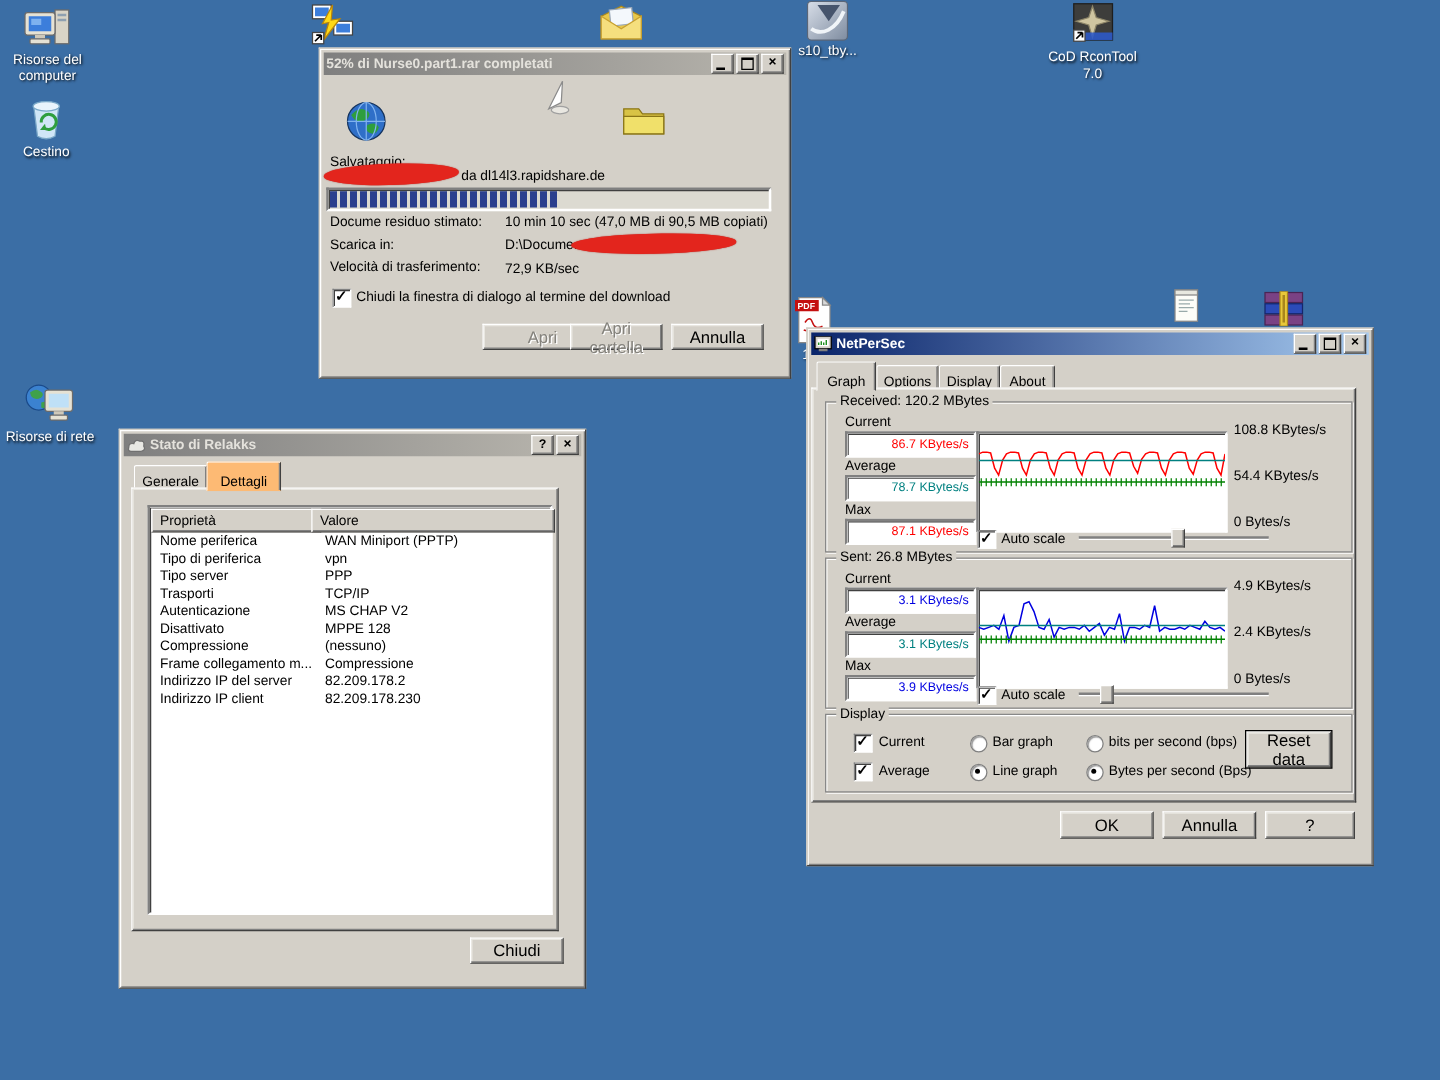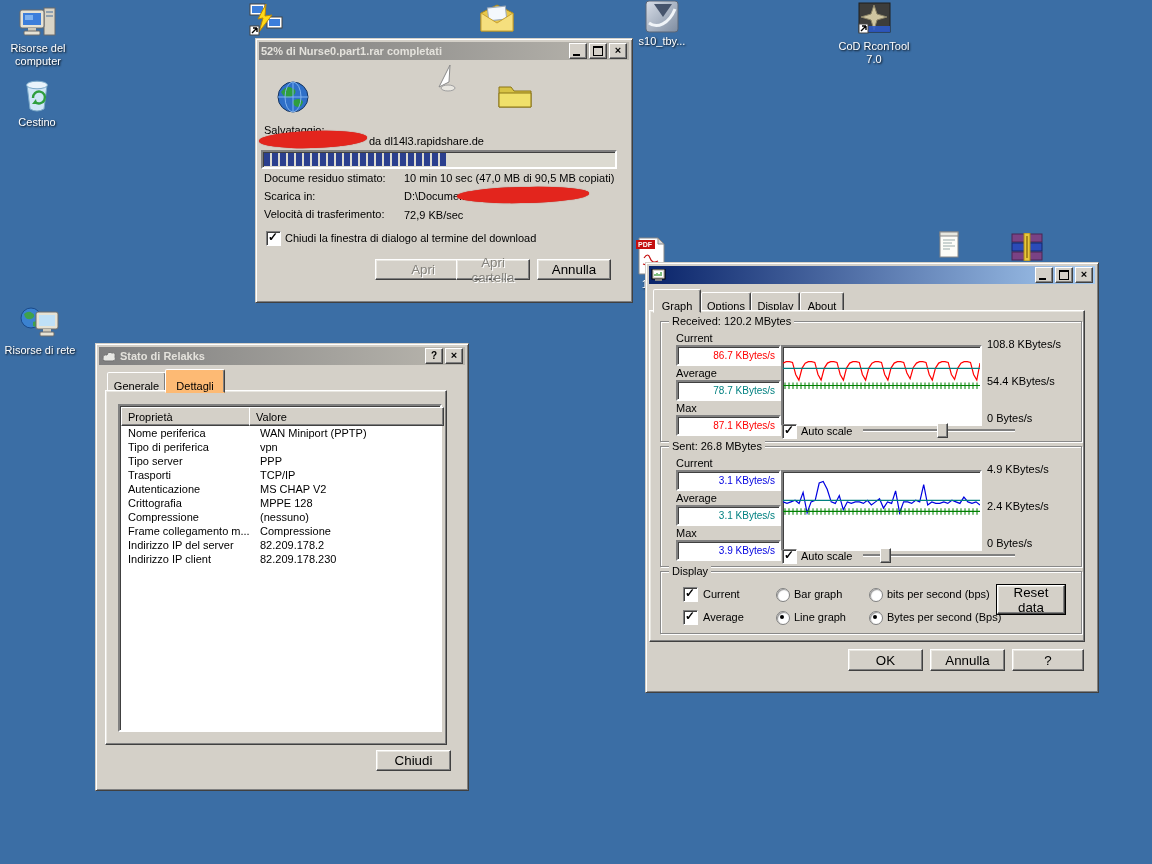--- a/index.html
+++ b/index.html
@@ -235,21 +235,21 @@
             </div>
             <div class="lvrow" style="top: 62px;">
               <span class="c1">Trasporti</span>
               <span class="c2">TCP/IP</span>
             </div>
             <div class="lvrow" style="top: 76px;">
               <span class="c1">Autenticazione</span>
               <span class="c2">MS CHAP V2</span>
             </div>
             <div class="lvrow" style="top: 90px;">
-              <span class="c1">Crittografia</span>
+              <span class="c1">Disattivato</span>
               <span class="c2">MPPE 128</span>
             </div>
             <div class="lvrow" style="top: 104px;">
               <span class="c1">Compressione</span>
               <span class="c2">(nessuno)</span>
             </div>
             <div class="lvrow" style="top: 118px;">
               <span class="c1">Frame collegamento m...</span>
               <span class="c2">Compressione</span>
             </div>
@@ -268,20 +268,21 @@
   </div>
 
   <div class="win" id="win-netpersec" style="left:645px;top:262px;width:446px;height:423px;z-index:8">
     <div class="titlebar active">
       <svg width="15" height="13" viewBox="0 0 15 13">
         <rect x="1" y="0" width="13" height="10" fill="#D4D0C8" stroke="#000"></rect>
         <rect x="3" y="2" width="9" height="6" fill="#fff"></rect>
         <path d="M4,7 v-2 M6,7 v-3 M8,7 v-2 M10,7 v-4" stroke="#008000" stroke-width="1"></path>
         <rect x="4" y="10" width="7" height="2" fill="#808080"></rect>
       </svg>
+      <span class="title-text">NetPerSec</span>
       <span class="tb-btns">
         <span class="tbtn">
             <span class="glyph-min"></span>
           </span>
         <span class="tbtn">
             <span class="glyph-max"></span>
           </span>
         <span class="tbtn">
             <span class="glyph-x">×</span>
           </span>
@@ -436,18 +437,18 @@
     <span class="rowvalue" style="left:148px;top:133px">10 min 10 sec (47,0 MB di 90,5 MB copiati)</span>
     <span class="rowlabel" style="left:8px;top:151px">Scarica in:</span>
     <span class="rowvalue" style="left:148px;top:151px">D:\Docume...</span>
     <div class="scribble" style="left:201px;top:148px;width:132px;height:16px;transform:rotate(-1deg)"></div>
     <span class="rowlabel" style="left:8px;top:169px">Velocità di trasferimento:</span>
     <span class="rowvalue" style="left:148px;top:170px">72,9 KB/sec</span>
 
     <span class="cb checked" style="left:10px;top:192px"></span>
     <span class="lbl" style="left:29px;top:193px">Chiudi la finestra di dialogo al termine del download</span>
 
-    <button class="btn disabled" style="left:119px;top:220px;width:96px;height:21px">Apri</button>
+    <button class="btn disabled" style="left:130px;top:220px;width:96px;height:21px">Apri</button>
     <button class="btn disabled" style="left:200px;top:220px;width:74px;height:21px">Apri cartella</button>
     <button class="btn" style="left:281px;top:220px;width:74px;height:21px">Annulla</button>
   </div>
 
 </div>
 
 </body></html>

